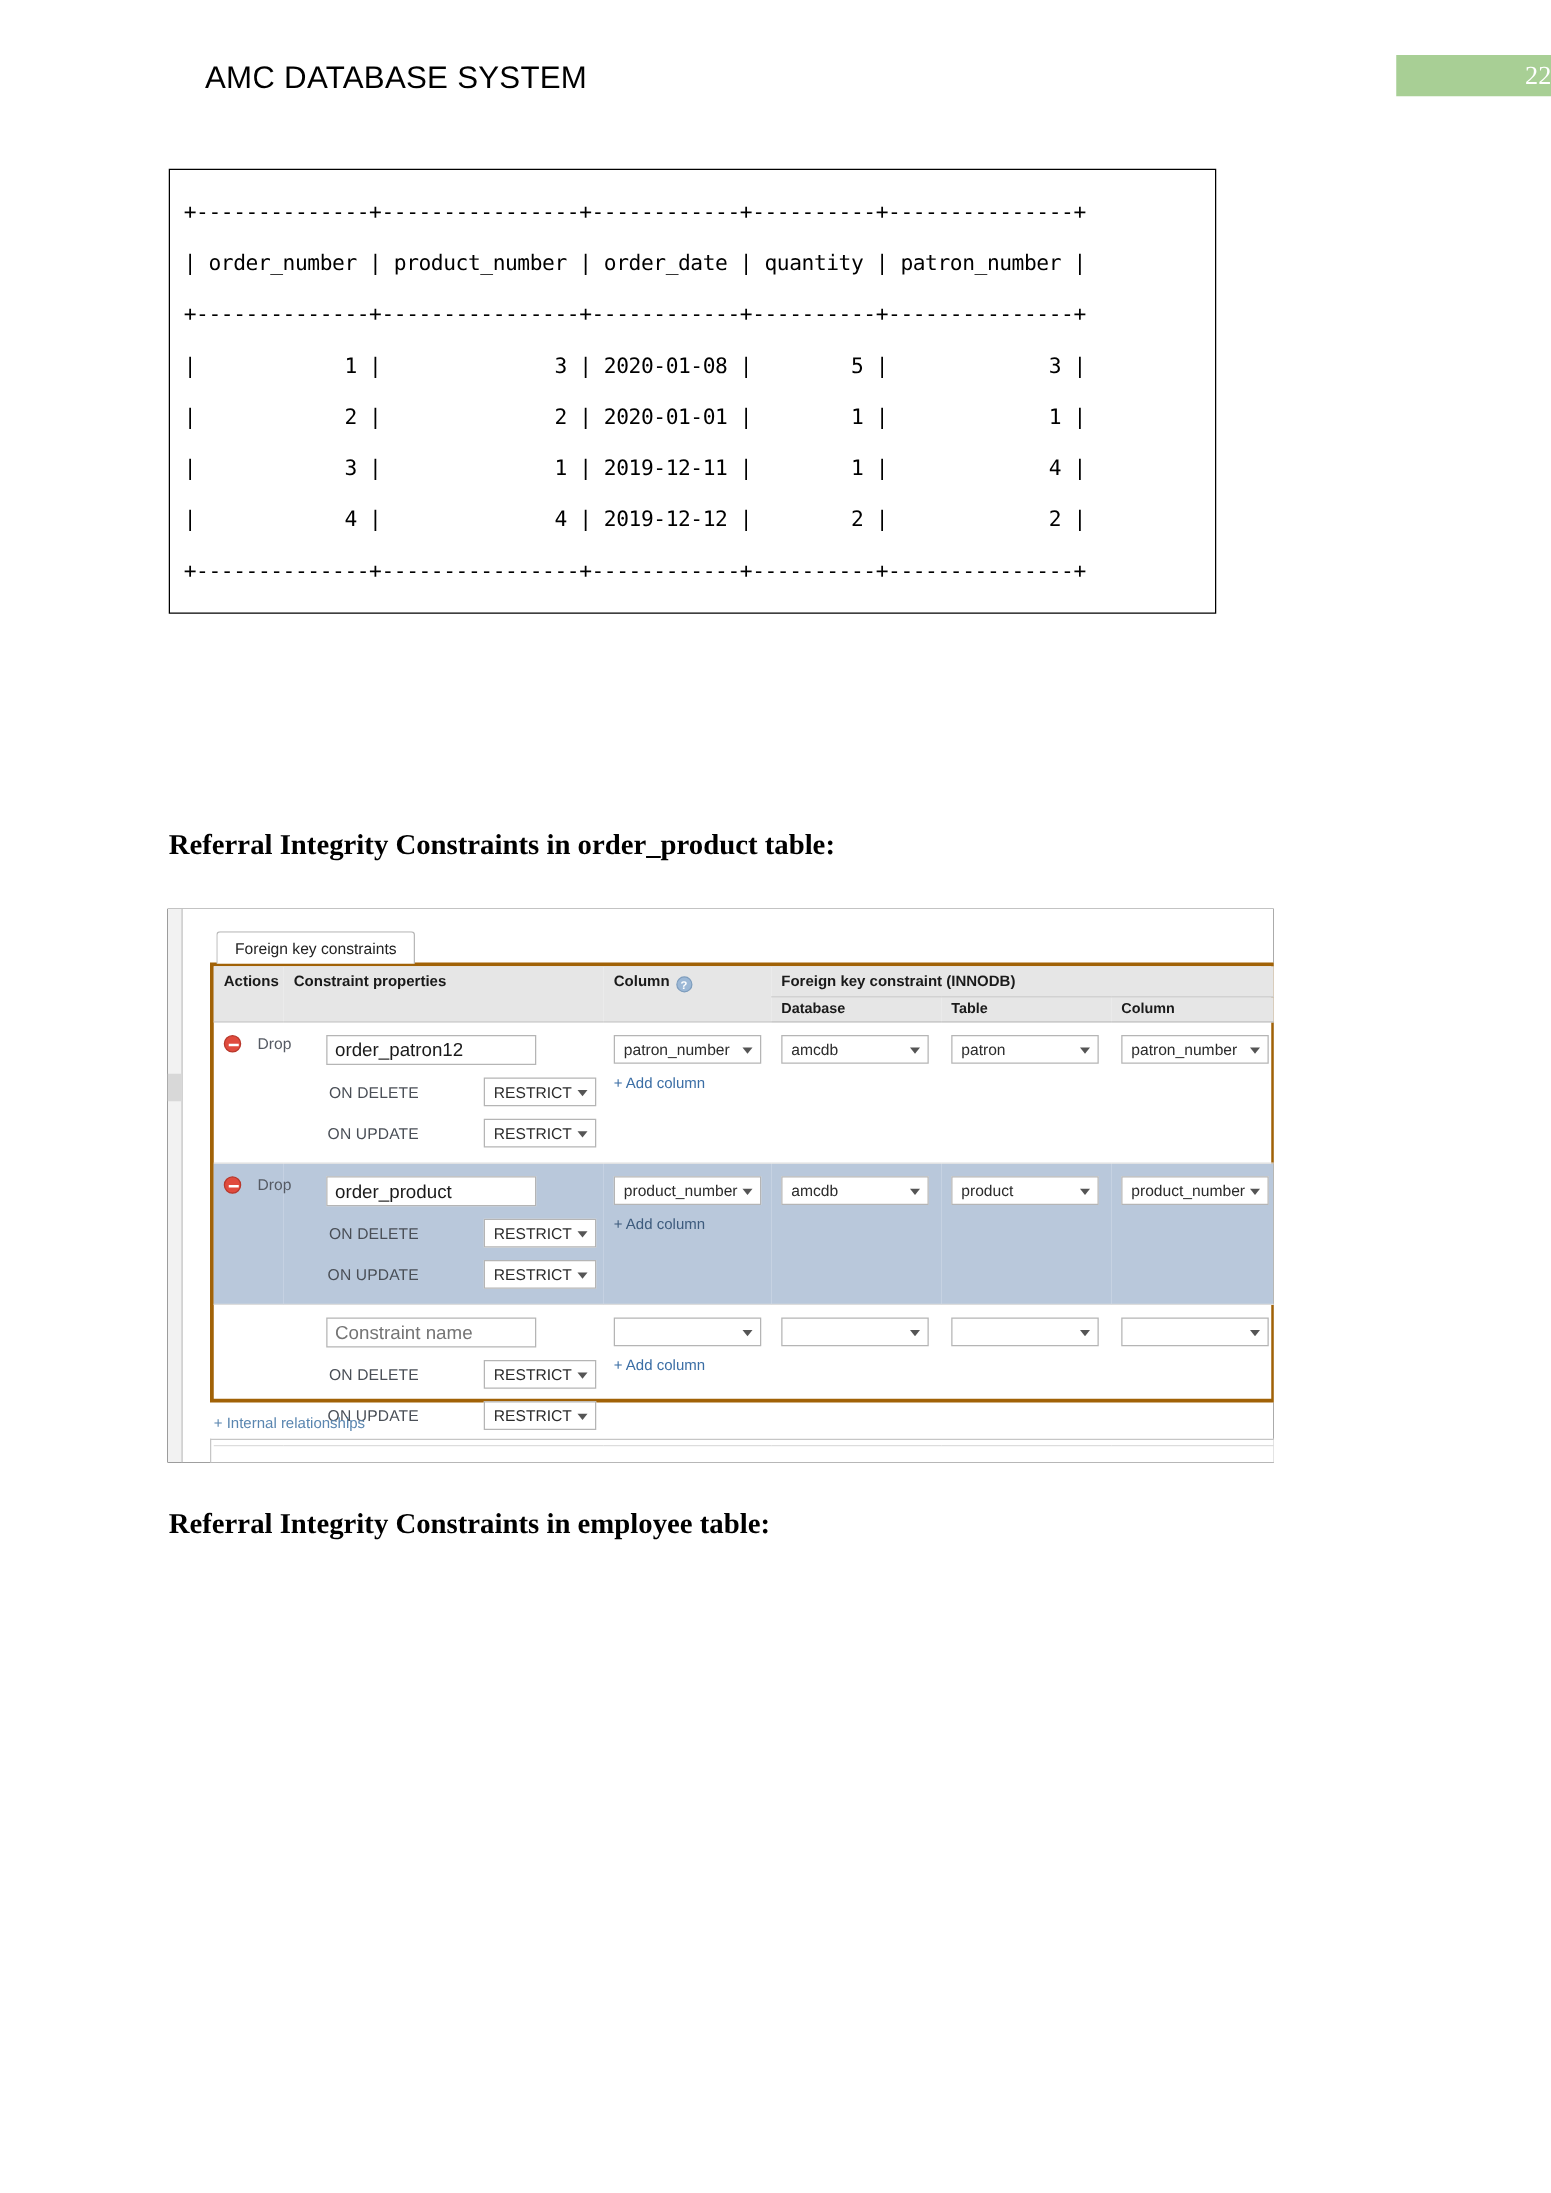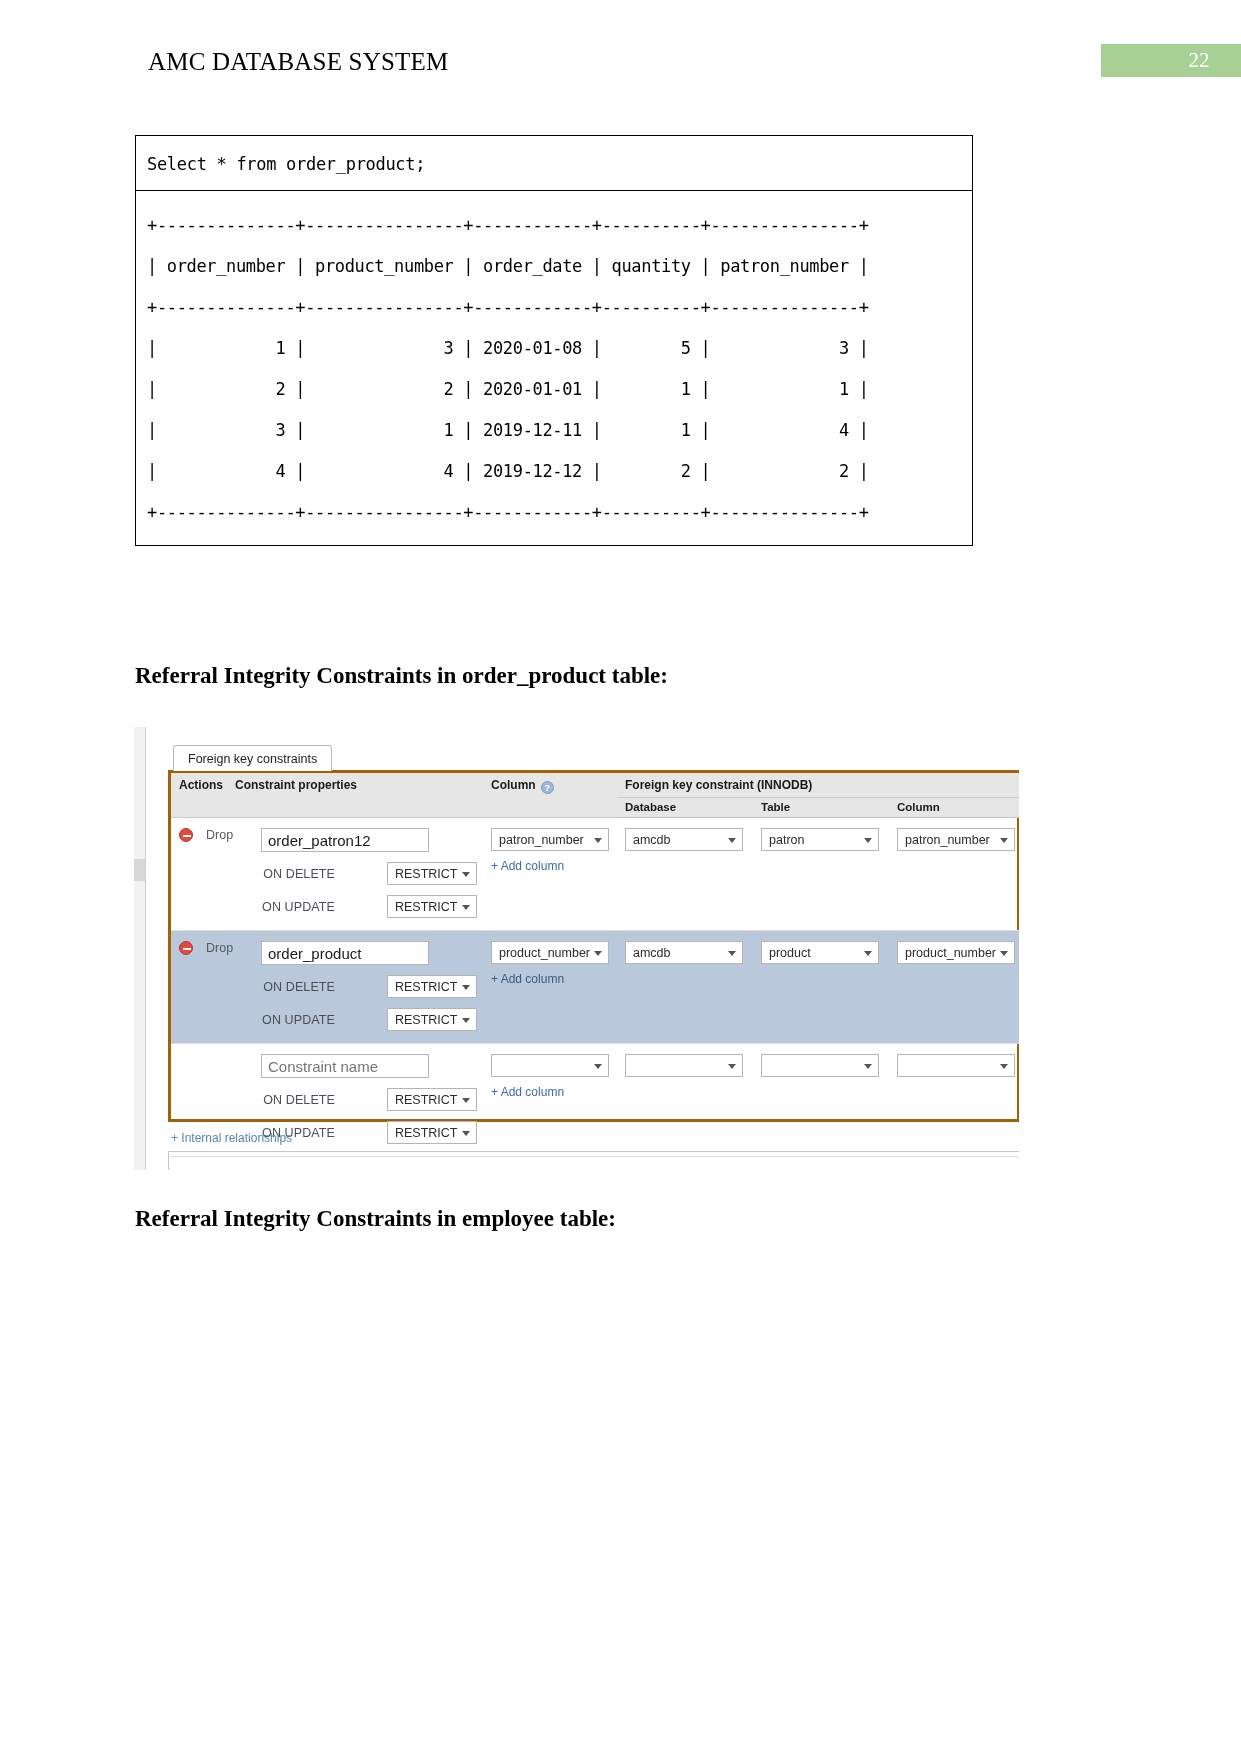--- a/index.html
+++ b/index.html
@@ -14,35 +14,35 @@
   }
 
   
   .page-header {
     position: absolute;
     top: 48px; left: 0; right: 0;
     height: 40px;
   }
   .doc-title {
     position: absolute;
-    left: 148px; top: 0;
-    font-family: Liberation Serif, serif;
+    left: 164px; top: 0;
+    font-family: Liberation Sans, sans-serif;
     font-size: 25px;
     letter-spacing: 0.2px;
     color: #000000;
     white-space: nowrap;
   }
   .page-number-badge {
     position: absolute;
     right: 0; top: -4px;
-    width: 140px; height: 33px;
+    width: 124px; height: 33px;
     background: #a8cf95;
     display: flex;
     align-items: center;
-    justify-content: center;
+    justify-content: flex-end;
     padding-left: 56px;
   }
   .page-number-badge span {
     color: #ffffff;
     font-family: "Liberation Serif", serif;
     font-size: 21px;
   }
 
   
   .sql-block {
@@ -286,21 +286,20 @@
 <body>
 
 <div class="page-header">
   <div class="doc-title">AMC DATABASE SYSTEM</div>
   <div class="page-number-badge">
     <span>22</span>
   </div>
 </div>
 
 <div class="sql-block">
-  <div class="sql-query">Select * from order_product;</div>
   <div class="sql-output"><span>+--------------+----------------+------------+----------+---------------+</span>
 <span>| order_number | product_number | order_date | quantity | patron_number |</span>
 <span>+--------------+----------------+------------+----------+---------------+</span>
 <span>|            1 |              3 | 2020-01-08 |        5 |             3 |</span>
 <span>|            2 |              2 | 2020-01-01 |        1 |             1 |</span>
 <span>|            3 |              1 | 2019-12-11 |        1 |             4 |</span>
 <span>|            4 |              4 | 2019-12-12 |        2 |             2 |</span>
 <span>+--------------+----------------+------------+----------+---------------+</span></div>
 </div>
 

